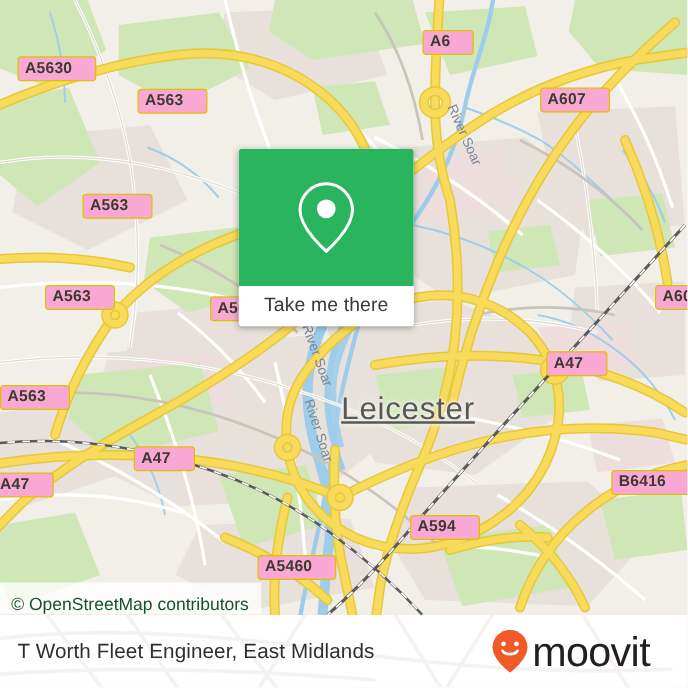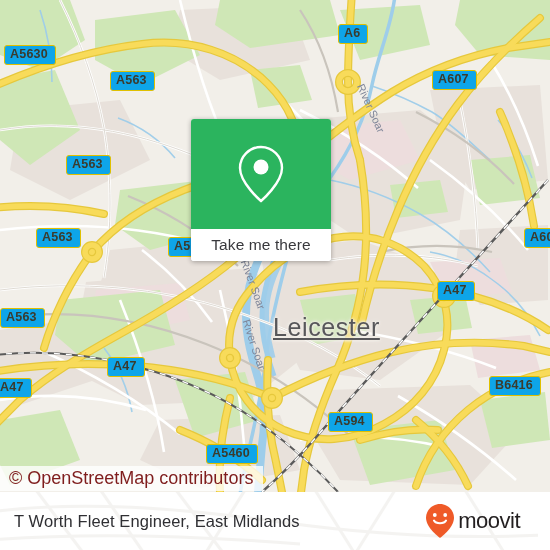--- a/index.html
+++ b/index.html
@@ -28,29 +28,29 @@
     width: 550px;
     height: 492px;
     background: #f2efe9;
     overflow: hidden;
   }
   #map-svg { position: absolute; left: 0; top: 0; }
 
   
   .shield {
     position: absolute;
-    background: #0ea5e9;
+    background: #f9a8d4;
     border: 1.5px solid #e0c000;
     border-radius: 3px;
     color: #3b3b2d;
     font-family: "Liberation Sans", sans-serif;
     font-size: 12.5px;
     font-weight: 700;
     letter-spacing: 0.2px;
-    padding: 2px 7px 3px 5px;
+    padding: 2px 18px 3px 5px;
     line-height: 1;
     white-space: nowrap;
     box-sizing: border-box;
   }
 
   
   .city-label {
     position: absolute;
     color: #57575a;
     font-family: "Liberation Sans", sans-serif;
@@ -71,25 +71,25 @@
     transform-origin: left top;
   }
 
   
   #attribution {
     position: absolute;
     left: 0;
     top: 466px;
     height: 25px;
     background: rgba(255,255,255,0.78);
-    color: #7f1d1d;
-    font-family: "Liberation Sans", sans-serif;
-    font-size: 18px;
+    color: #14532d;
+    font-family: "Liberation Sans", sans-serif;
+    font-size: 14px;
     display: flex;
-    align-items: center;
+    align-items: flex-end;
     padding: 0 10px 0 9px;
     box-sizing: border-box;
     white-space: nowrap;
   }
 
   
   #popup {
     position: absolute;
     left: 191px;
     top: 119px;
@@ -155,21 +155,21 @@
     right: 18px;
     top: 0;
     height: 58px;
     display: flex;
     align-items: center;
     gap: 2px;
   }
   #brand-wordmark {
     color: #231f20;
     font-family: "Liberation Sans", sans-serif;
-    font-size: 22px;
+    font-size: 33px;
     font-weight: 400;
     letter-spacing: -0.5px;
     line-height: 1;
     margin-left: 1px;
   }
 </style>
 </head>
 <body>
 
 <div id="app">
@@ -384,21 +384,21 @@
                    C 294 462, 278 478, 262 492" stroke="#ffffff" stroke-width="1.5" stroke-dasharray="6 6"></path>
           <path d="M-6 355 C 40 350, 88 354, 134 366 C 182 378, 226 398, 264 426
                    C 294 448, 318 470, 338 492" stroke="#5a5a5a" stroke-width="2"></path>
           <path d="M-6 355 C 40 350, 88 354, 134 366 C 182 378, 226 398, 264 426
                    C 294 448, 318 470, 338 492" stroke="#ffffff" stroke-width="1.3" stroke-dasharray="6 6"></path>
         </g>
       </g>
     </svg>
 
     <div id="shield-layer">
-        <div class="shield" style="left: 4px; top: 45px;">A5630</div>
+        <div class="shield" style="left: 14px; top: 45px;">A5630</div>
         <div class="shield" style="left: 110px; top: 71px;">A563</div>
         <div class="shield" style="left: 66px; top: 155px;">A563</div>
         <div class="shield" style="left: 36px; top: 228px;">A563</div>
         <div class="shield" style="left: 0px; top: 308px;">A563</div>
         <div class="shield" style="left: 168px; top: 237px;">A563</div>
         <div class="shield" style="left: 338px; top: 24px;">A6</div>
         <div class="shield" style="left: 432px; top: 70px;">A607</div>
         <div class="shield" style="left: 524px; top: 228px;">A6030</div>
         <div class="shield" style="left: 437px; top: 281px;">A47</div>
         <div class="shield" style="left: 107px; top: 357px;">A47</div>

